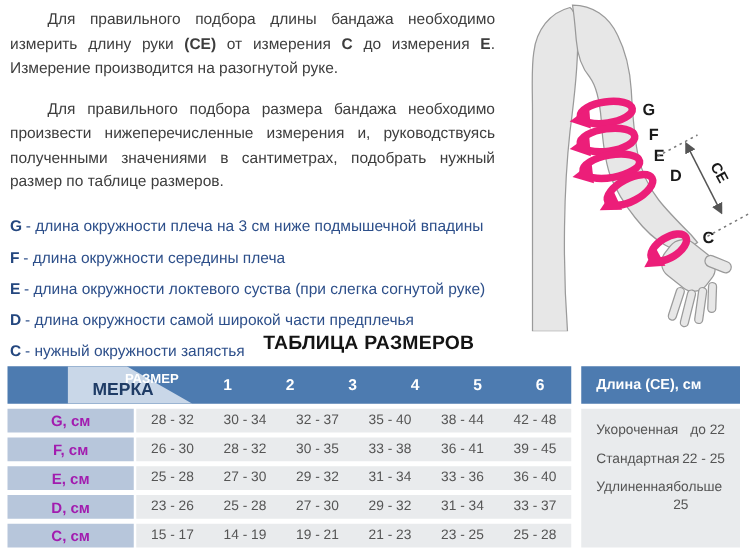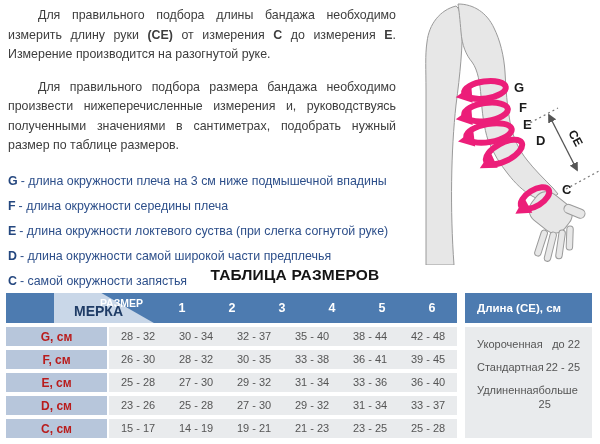--- a/index.html
+++ b/index.html
@@ -22,21 +22,21 @@
   .header-row{display:flex;height:30px;background:#4d7bb0;padding-left:48px;}
   .corner{position:relative;width:103px;flex:none;}
   .corner-light{position:absolute;inset:0;background:#c9d7e8;
         clip-path:polygon(0 0,46% 0,97% 100%,0 100%);}
   .corner-top{position:absolute;top:4px;right:14px;color:#fff;font-size:10.5px;font-weight:bold;}
   .corner-bottom{position:absolute;bottom:4px;left:20px;color:#1f3c66;font-size:14px;font-weight:bold;}
   .size-heads{flex:1;display:flex;}
   .size-head{flex:1;display:flex;align-items:center;justify-content:center;
         color:#fff;font-weight:bold;font-size:12.5px;}
   .body-row{display:flex;height:19px;margin-top:4px;}
-  .row-label{width:101px;flex:none;background:#b7c6db;color:#b91c1c;font-weight:bold;
+  .row-label{width:101px;flex:none;background:#b7c6db;color:#a21caf;font-weight:bold;
         font-size:12px;display:flex;align-items:center;justify-content:center;margin-right:2px;}
   .row-vals{flex:1;display:flex;background:#e9ebed;}
   .val{flex:1;text-align:center;line-height:19px;font-size:11px;color:#555;}
   
   .len-col{width:127px;margin-left:8px;}
   .len-head{height:30px;background:#4d7bb0;color:#fff;font-weight:bold;font-size:11.5px;
         display:flex;align-items:center;padding-left:12px;box-sizing:border-box;}
   .len-body{margin-top:4px;height:111px;background:#e9ebed;padding:10px 12px 0;box-sizing:border-box;}
   .len-row{display:flex;justify-content:space-between;font-size:11px;color:#555;
         margin-bottom:9px;line-height:14px;}
@@ -48,21 +48,21 @@
 
   <div class="text-col">
     <p class="para"><span>Для правильного подбора длины бандажа необходимо измерить длину руки </span><b>(СЕ)</b><span> от измерения </span><b>С</b><span> до измерения </span><b>Е</b><span>.  Измерение производится на разогнутой руке.</span></p>
     <p class="para">Для правильного подбора размера бандажа необходимо произвести нижеперечисленные измерения и, руководствуясь полученными значениями в сантиметрах, подобрать нужный размер по таблице размеров.</p>
 
     <div class="mlist">
       <div class="mitem"><span class="letter">G</span><span>- длина окружности плеча на 3 см ниже подмышечной впадины</span></div>
       <div class="mitem"><span class="letter">F</span><span>- длина окружности середины плеча</span></div>
       <div class="mitem"><span class="letter">E</span><span>- длина окружности локтевого суства (при слегка согнутой руке)</span></div>
       <div class="mitem"><span class="letter">D</span><span>- длина окружности самой широкой части предплечья</span></div>
-      <div class="mitem"><span class="letter">C</span><span>- самой окружности запястья</span></div>
+      <div class="mitem"><span class="letter">C</span><span>- нужный окружности запястья</span></div>
     </div>
   </div>
 
   <svg class="diagram" viewBox="0 0 180 265" xmlns="http://www.w3.org/2000/svg">
     <defs>
       <marker id="ah" viewBox="0 0 10 10" refX="8" refY="5" markerWidth="7" markerHeight="7" orient="auto-start-reverse">
         <path d="M0,0 L10,5 L0,10 Z" fill="#555"></path>
       </marker>
     </defs>
 

